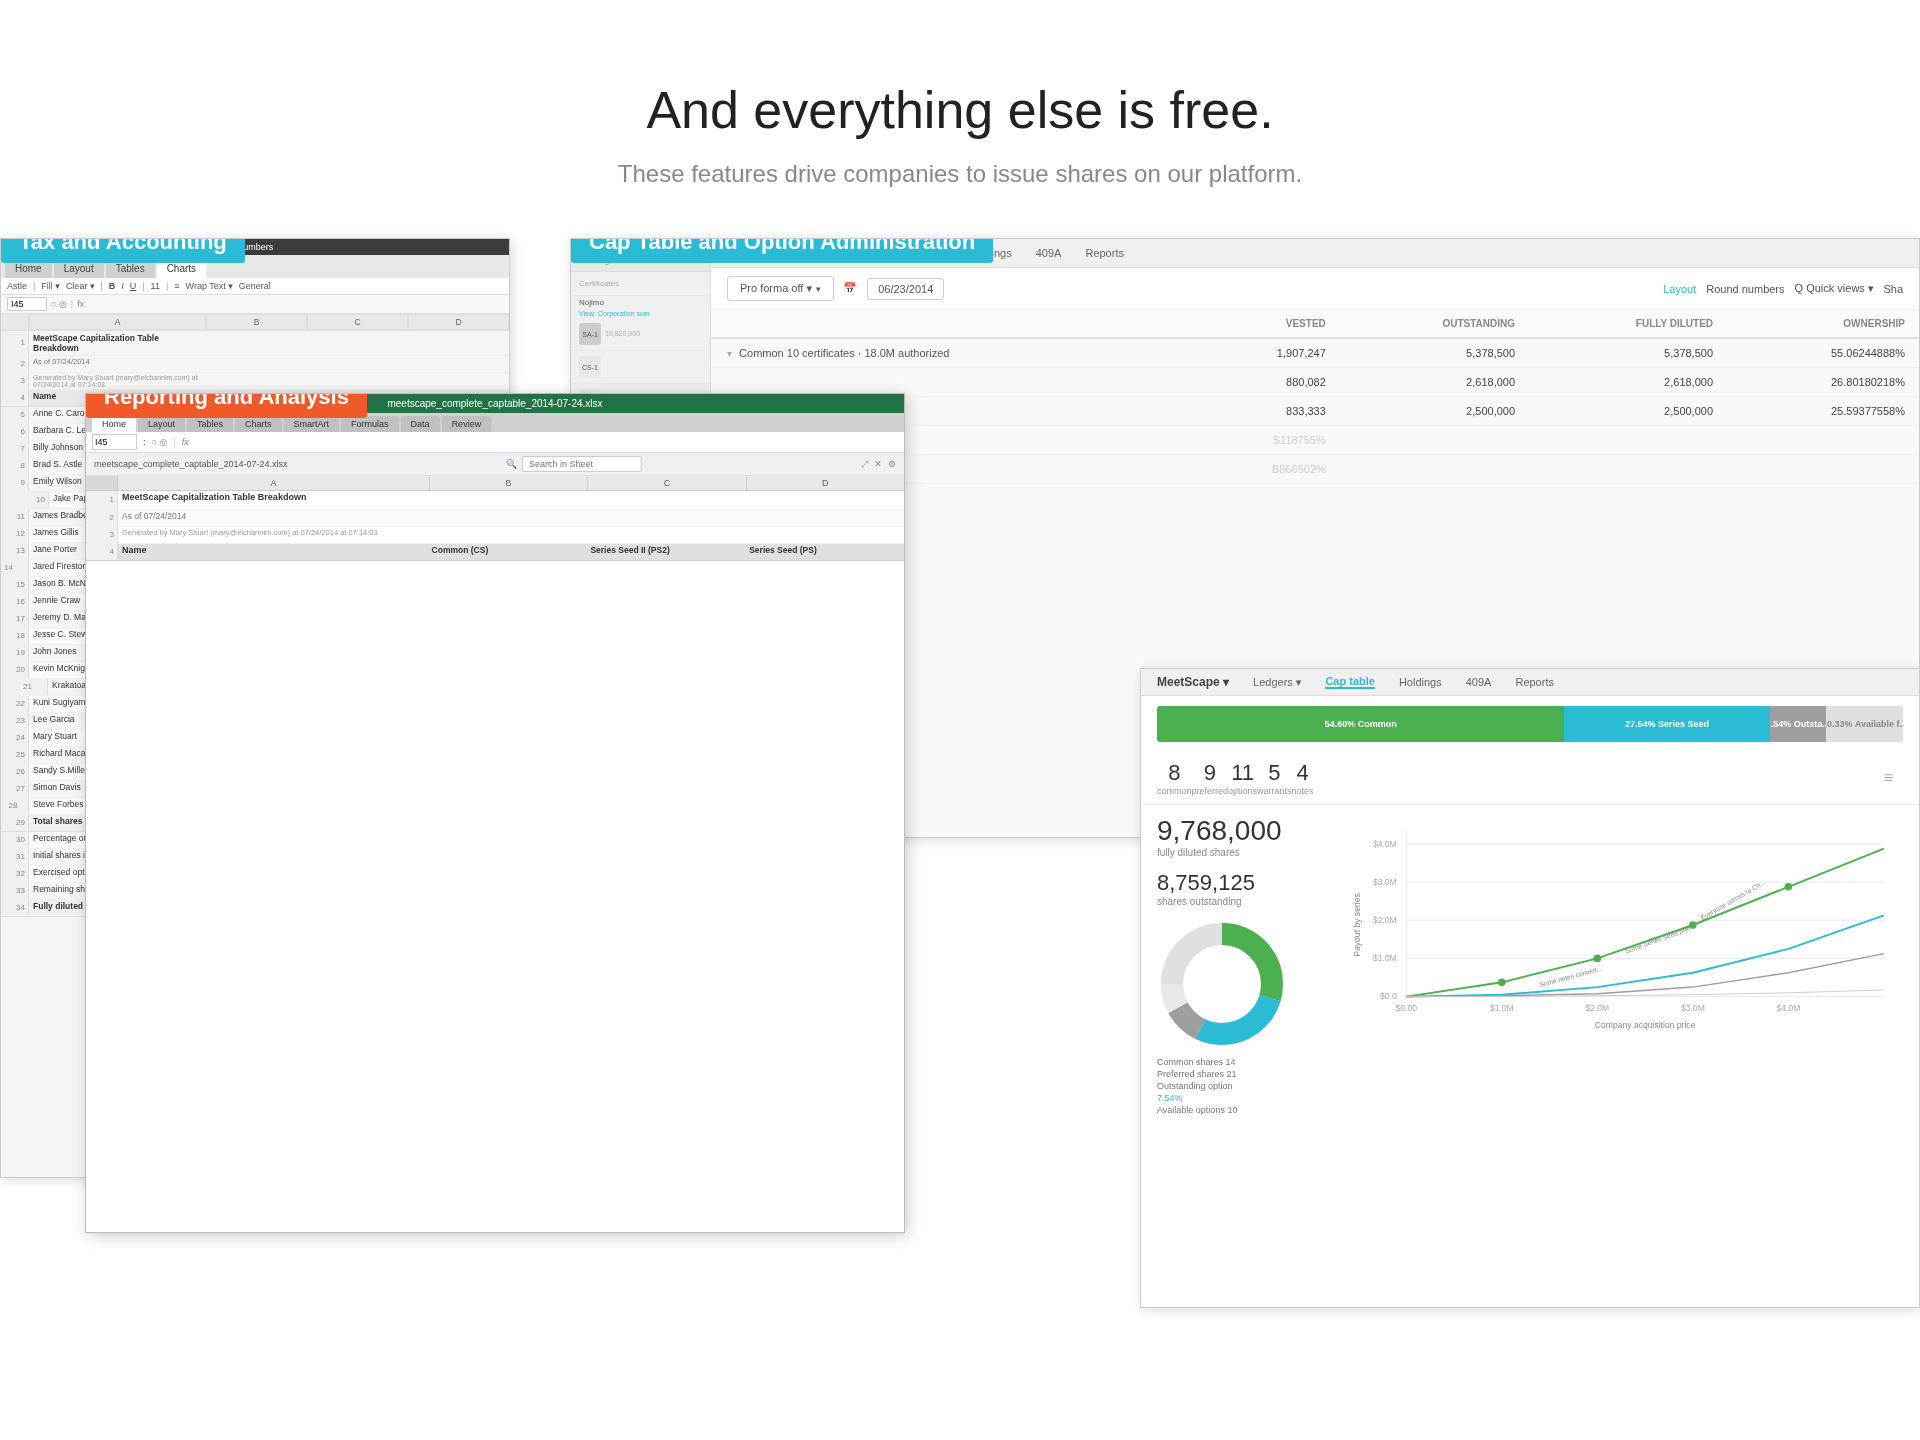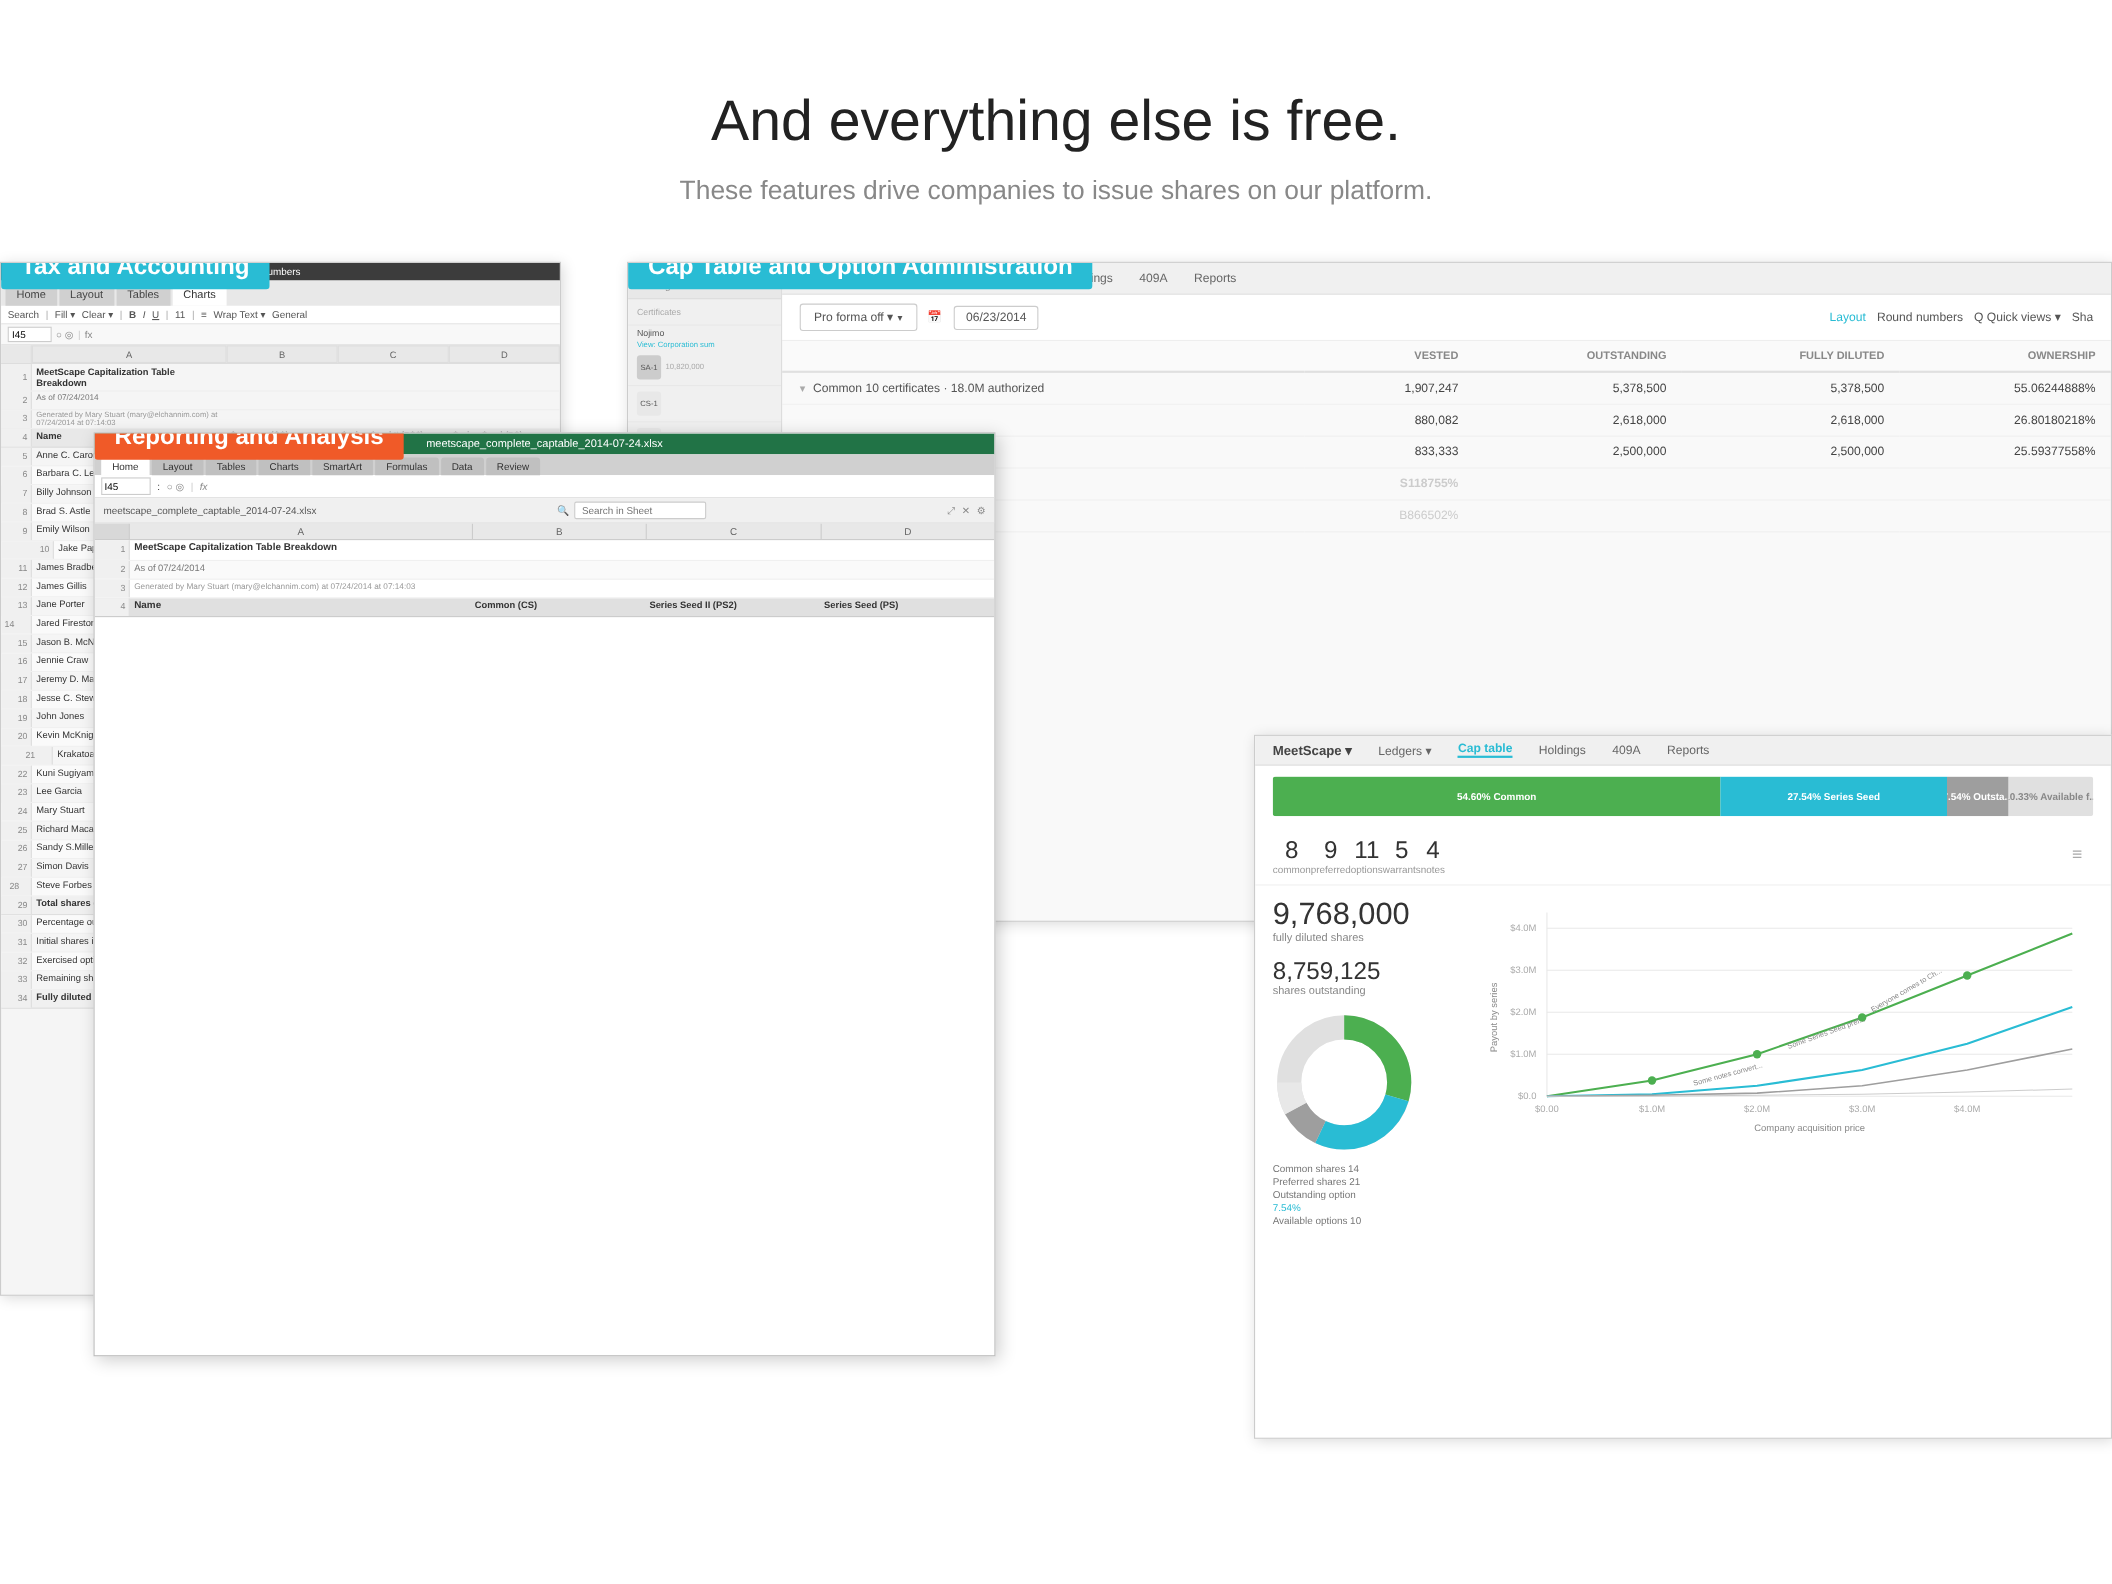--- a/index.html
+++ b/index.html
@@ -590,21 +590,21 @@
           </tr>
           <tr>
             <td></td>
             <td>833,333</td>
             <td>2,500,000</td>
             <td>2,500,000</td>
             <td>25.59377558%</td>
           </tr>
           <tr>
             <td></td>
-            <td style="color:#ccc;font-weight:bold;">S118755%</td>
+            <td style="color:#ccc;">S118755%</td>
             <td></td>
               <td></td>
               <td></td>
           </tr>
           <tr>
             <td></td>
             <td style="color:#ccc;">B866502%</td>
             <td></td>
               <td></td>
               <td></td>
@@ -618,21 +618,21 @@
     <div class="tax-label">Tax and Accounting</div>
 
     <div style="background:#3c3c3c;color:white;font-size:9px;padding:3px 8px;text-align:center;">Numbers</div>
     <div class="ss-tabs">
       <div class="ss-tab">Home</div>
       <div class="ss-tab">Layout</div>
       <div class="ss-tab">Tables</div>
       <div class="ss-tab active">Charts</div>
     </div>
     <div class="ss-toolbar">
-      <span style="font-size:9px;color:#555;">Search</span>
+      <span style="font-size:9px;color:#555;">Astle</span>
       <span style="font-size:9px;color:#aaa;">|</span>
       <span style="font-size:9px;color:#555;">Fill ▾</span>
       <span style="font-size:9px;color:#555;">Clear ▾</span>
       <span style="font-size:9px;color:#aaa;">|</span>
       <span style="font-size:9px;color:#555;font-weight:bold;">B</span>
       <span style="font-size:9px;color:#555;font-style:italic;">I</span>
       <span style="font-size:9px;color:#555;text-decoration:underline;">U</span>
       <span style="font-size:9px;color:#aaa;">|</span>
       <span style="font-size:9px;color:#555;">11</span>
       <span style="font-size:9px;color:#aaa;">|</span>

